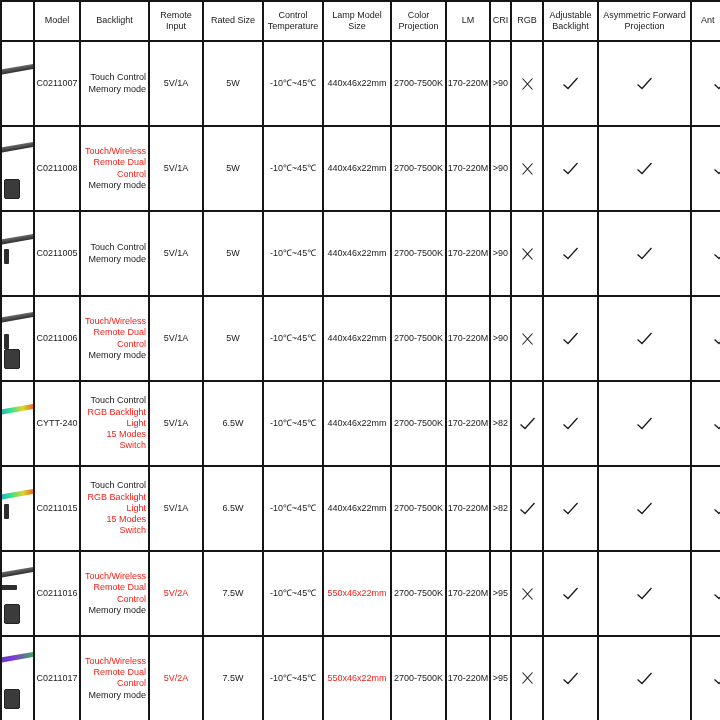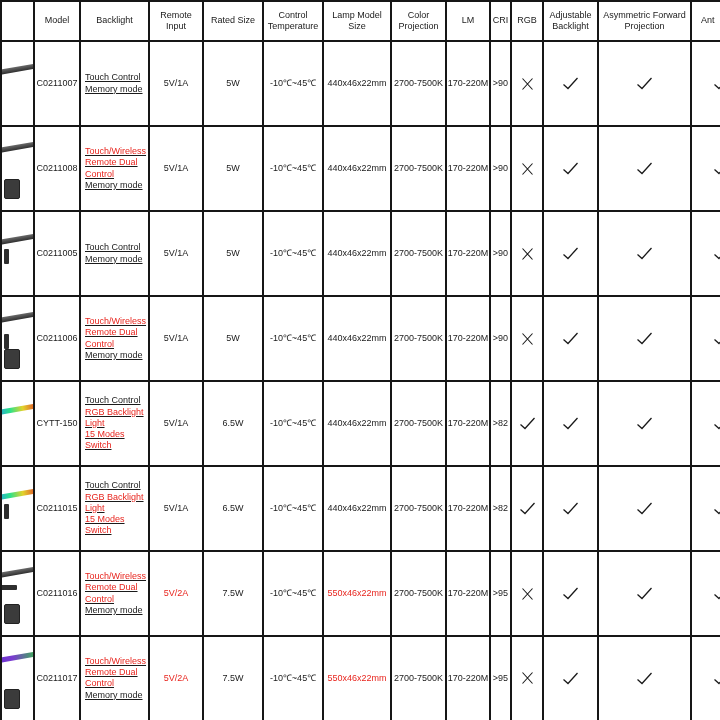--- a/index.html
+++ b/index.html
@@ -15,21 +15,21 @@
     text-align:center;vertical-align:middle;
     padding:0;overflow:hidden;
     font-size:9px;line-height:1.25;
     font-weight:normal;
     background:#fff;
   }
   thead tr{height:40px;}
   tbody tr{height:85px;}
   tbody tr:last-child td{border-bottom:3px solid #161616;}
   th.cut{text-align:left;padding-left:9px;}
-  td.features{text-align:left;padding-left:4px;padding-right:2px;text-decoration:underline;}
+  td.features{text-align:right;padding-left:4px;padding-right:2px;}
   .red{color:#e8251e;}
   td.cell-image{position:relative;}
   .art{position:absolute;left:0;top:0;right:0;bottom:0;overflow:hidden;}
   .bar{
     position:absolute;left:-18px;top:26px;width:52px;height:5px;
     background:linear-gradient(180deg,#6a6a6a,#2f2f2f);
     border-radius:2px;transform:rotate(-10deg);
   }
   .bar.raised{top:19px;}
   .bar.rgbbar{background:linear-gradient(90deg,#8a2be2,#2b9fe2,#2be28a,#e2d22b,#e2572b);}
@@ -210,21 +210,21 @@
           <td><span class="mark"><svg width="17" height="13" viewBox="0 0 17 13">
                 <path d="M1.5 7.5 L6 11.5 L15.5 1" stroke="#1a1a1a" stroke-width="1.3" fill="none"></path>
               </svg></span></td>
         </tr>
         <tr>
           <td class="cell-image">
             <div class="art">
               <div class="bar rgbbar"></div>
             </div>
           </td>
-          <td>CYTT-150</td>
+          <td>CYTT-240</td>
           <td class="features">
             <div>Touch Control</div>
             <div class="red">RGB Backlight</div>
             <div class="red">Light</div>
             <div class="red">15 Modes</div>
             <div class="red">Switch</div>
           </td>
           <td>5V/1A</td>
           <td>6.5W</td>
           <td>-10℃~45℃</td>

